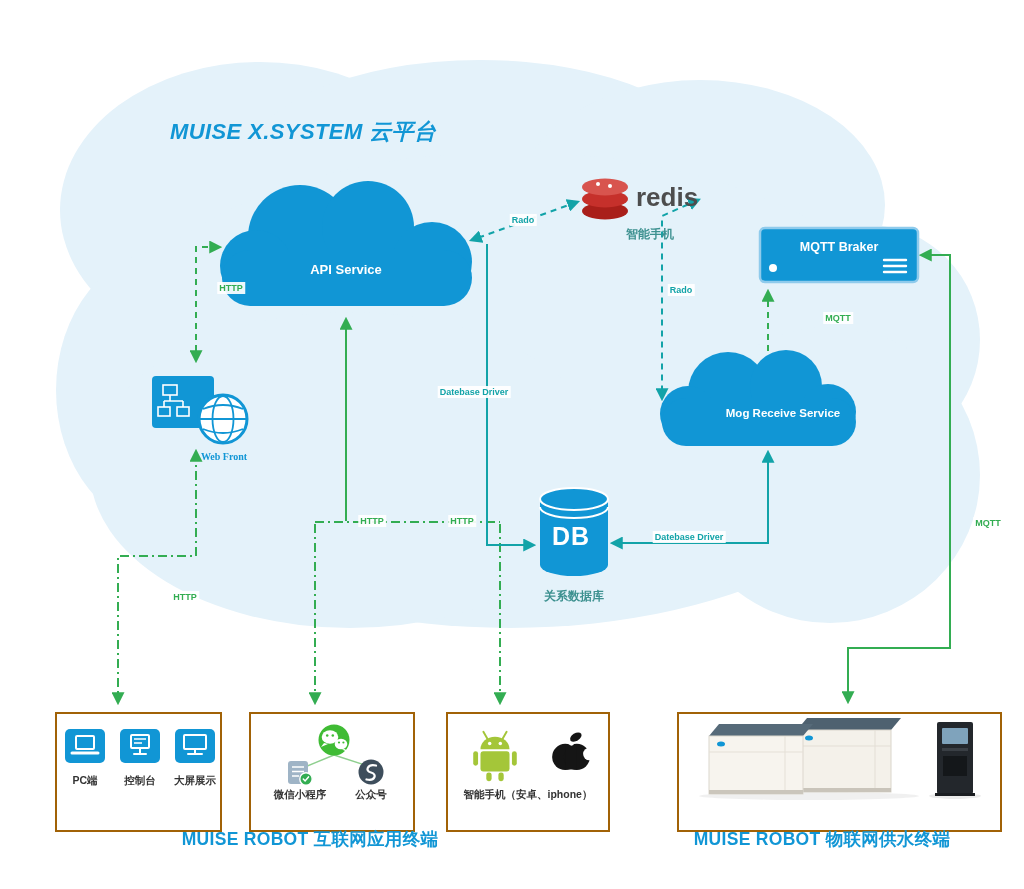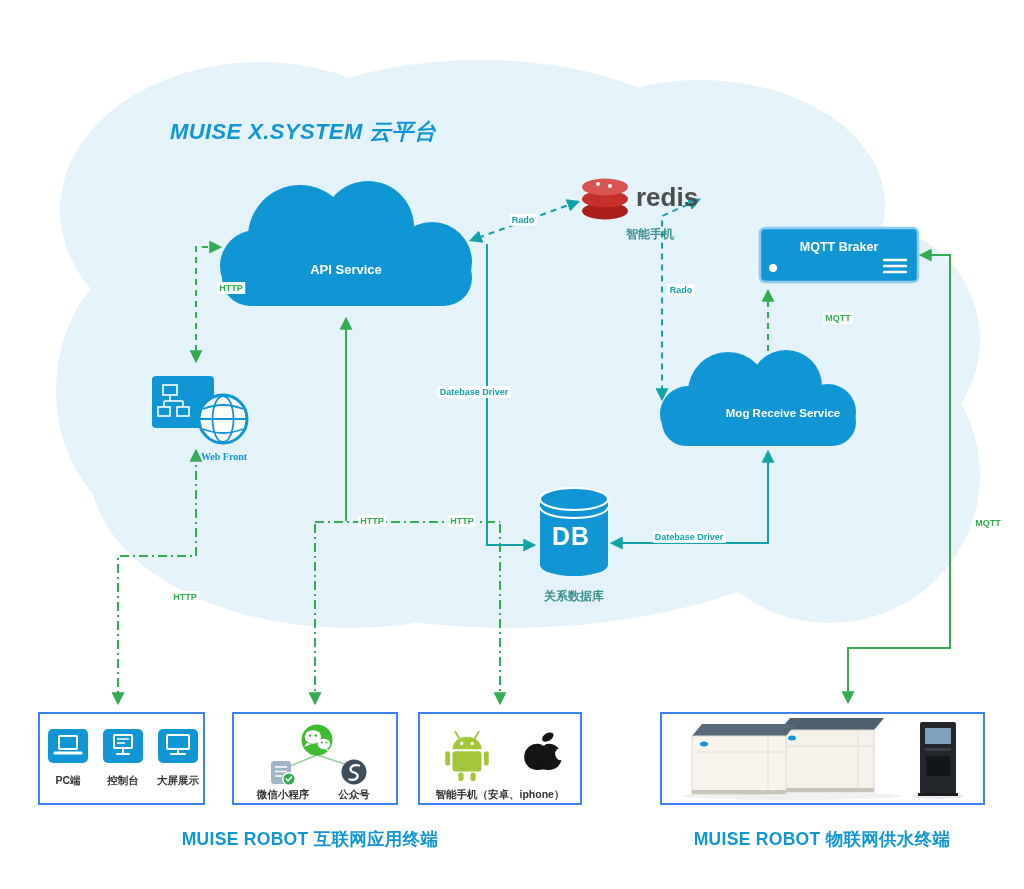--- a/index.html
+++ b/index.html
@@ -18,22 +18,23 @@
   .edge-label {
     transform:translate(-50%,-50%); font-size:9px; font-weight:bold;
     background:rgba(255,255,255,.92); padding:0 2px; line-height:12px;
   }
   .edge-label.green { color:#33AD52;margin-left:39px; }
   .edge-label.teal  { color:#12A3A8; }
   .redis-word { font-size:26px; font-weight:bold; color:#4D4D4D; }
   .muted-caption { font-size:12px; color:#3D9190; font-weight:bold; }
   .db-word { font-size:25px; font-weight:bold; color:#fff; letter-spacing:1px; }
   .tbox {
-    position:absolute; top:712px; height:93px; background:#fff;
-    border:2px solid #3b82f6;
+    position:absolute; top:712px; height:120px; background:#fff;
+    border:2px solid #a16207;
+    margin-left:17px;
   }
   .b-item-label {
     position:absolute; transform:translateX(-50%); font-size:10.5px;
     font-weight:bold; color:#333; white-space:nowrap;
   }
   .b1col { position:absolute; top:12px; width:56px; text-align:center; }
   .b1col .b-label { display:block; margin-top:4px; font-size:10.5px; font-weight:bold; color:#333; }
   .big-caption {
     font-size:17.5px; font-weight:bold; color:#1196D5; letter-spacing:.3px;
   }
@@ -184,21 +185,21 @@
     </g>
     <g>
       <circle cx="120" cy="55" r="12.5" fill="#3E4E5C"></circle>
       <path d="M 125 48.5 C 116.5 46.5 113.5 54 120 55.5 C 126.5 57 124 64.5 115.5 62.5" stroke="#fff" stroke-width="2.3" fill="none" stroke-linecap="round"></path>
     </g>
   </svg>
   <span class="b-item-label" style="left:49px; top:74px;">微信小程序</span>
   <span class="b-item-label" style="left:120px; top:74px;">公众号</span>
 </div>
 
-<div class="tbox" style="left:418px; width:164px;">
+<div class="tbox" style="left:429px; width:164px;">
   <svg width="50" height="60" viewBox="0 0 50 62" style="position:absolute;left:22px;top:12px;">
     <g fill="#A4C639">
       <path d="M 10 24 A 15 13 0 0 1 40 24 Z"></path>
       <rect x="10" y="26" width="30" height="21" rx="3"></rect>
       <rect x="2.5" y="26" width="5" height="15" rx="2.5"></rect>
       <rect x="42.5" y="26" width="5" height="15" rx="2.5"></rect>
       <rect x="16" y="48" width="5.5" height="9" rx="2.5"></rect>
       <rect x="28.5" y="48" width="5.5" height="9" rx="2.5"></rect>
     </g>
     <path d="M 17 13 L 13 6 M 33 13 L 37 6" stroke="#A4C639" stroke-width="2" stroke-linecap="round"></path>

